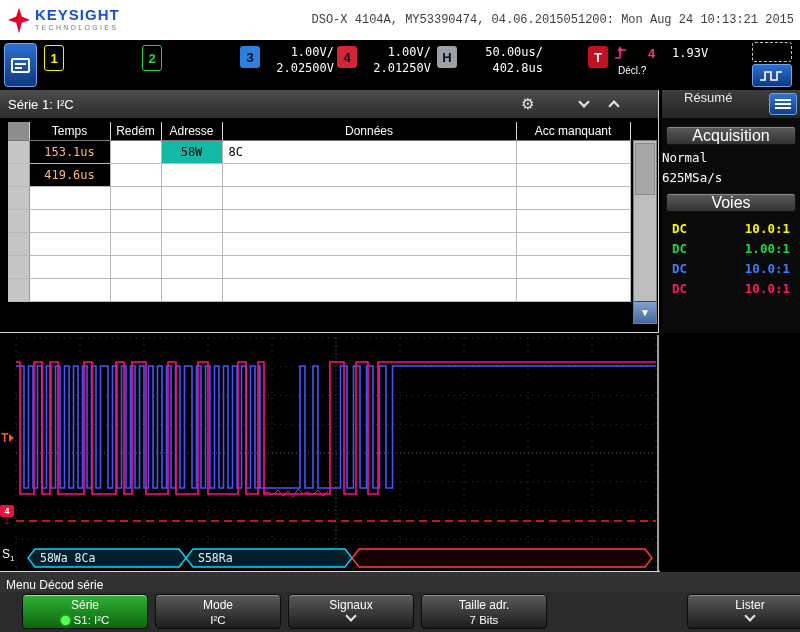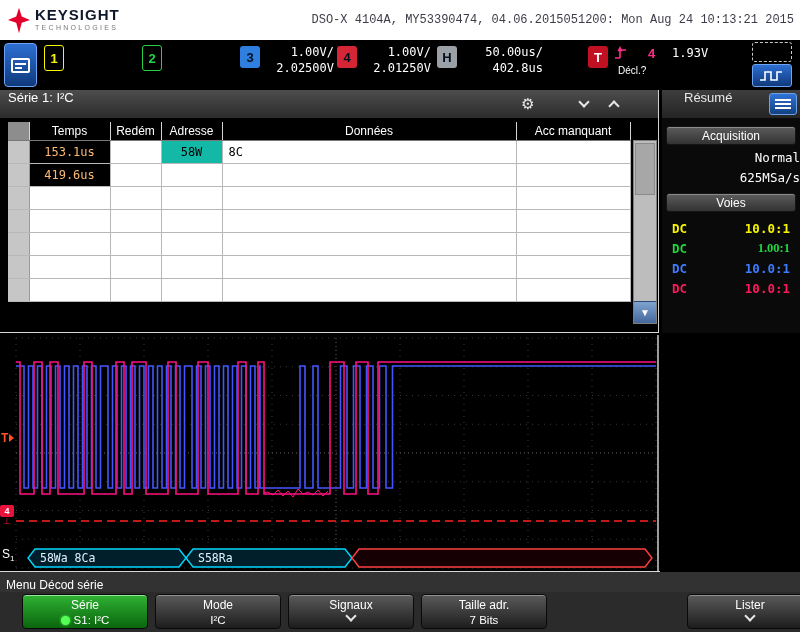--- a/index.html
+++ b/index.html
@@ -3,21 +3,21 @@
 <meta charset="utf-8">
 <style>
   *{margin:0;padding:0;box-sizing:border-box}
   html,body{width:800px;height:632px;overflow:hidden}
   body{background:#000;font-family:"Liberation Sans","DejaVu Sans",sans-serif;position:relative}
 
   
   #topbar{position:absolute;left:0;top:0;width:800px;height:40px;background:#fff;display:flex;align-items:center}
   #logo{display:flex;align-items:flex-start;margin-left:8px;gap:5px}
   #logo svg{width:22px;height:27px}
-  #brand{font-size:15px;font-weight:bold;color:#0f172a;letter-spacing:1px;line-height:16px}
+  #brand{font-size:15px;font-weight:bold;color:#1d4ed8;letter-spacing:1px;line-height:16px}
   #brand-sub{font-size:7px;color:#75787b;letter-spacing:2.3px;margin-top:1px}
   #status-line{margin-left:auto;margin-right:6px;font-family:Liberation Mono, monospace;font-size:12px;color:#3d3d49}
 
   
   #header{position:absolute;left:0;top:40px;width:800px;height:50px;background:#000}
   #menu-btn{position:absolute;left:4px;top:3px;width:33px;height:44px;border-radius:4px;background:linear-gradient(#2d6fd2,#10397c);border:1px solid #6ea4f5;display:flex;align-items:center;justify-content:center}
   #menu-btn .scr{width:19px;height:15px;border:2px solid #fff;border-radius:2px;position:relative}
   #menu-btn .scr:before{content:"";position:absolute;left:2px;top:3px;width:11px;height:2px;background:#fff}
   #menu-btn .scr:after{content:"";position:absolute;left:2px;top:7px;width:7px;height:2px;background:#fff}
   .keybtn{position:absolute;top:5px;width:20px;height:26px;border-radius:3px;background:#000;display:flex;align-items:center;justify-content:center;font-size:13px;font-weight:bold}
@@ -34,21 +34,21 @@
   #h-readout{left:463px;width:80px}
   #trig-edge{position:absolute;left:613px;top:5px;width:15px;height:16px}
   #trig-src{position:absolute;left:648px;top:6px;color:#ff2d88;font-weight:bold;font-size:13px}
   #trig-level{position:absolute;left:672px;top:6px;color:#fff;font-size:12px;font-family:"DejaVu Sans Mono",monospace}
   #trig-status{position:absolute;left:618px;top:25px;color:#fff;font-size:10px}
   #dash-zone{position:absolute;left:752px;top:2px;width:40px;height:20px;border:1px dashed #c7c7c7;border-radius:3px}
   #touch-wave-btn{position:absolute;left:752px;top:24px;width:40px;height:23px;border-radius:3px;background:linear-gradient(#2d6fd2,#10397c);border:1px solid #6ea4f5;display:flex;align-items:center;justify-content:center}
 
   
   #lister{position:absolute;left:0;top:90px;width:659px;height:243px;background:#000;border-right:1px solid #cfcfcf;border-bottom:1px solid #d8d8d8}
-  #lister-title{position:absolute;left:0;top:0;width:100%;height:28px;background:linear-gradient(#4d4d4d,#2c2c2c);color:#fff;font-size:13px;display:flex;align-items:flex-start;padding-left:8px}
+  #lister-title{position:absolute;left:0;top:0;width:100%;height:28px;background:linear-gradient(#4d4d4d,#2c2c2c);color:#fff;font-size:13px;display:flex;align-items:center;padding-left:8px}
   .title-icon{position:absolute;top:5px;width:24px;height:18px;display:flex;align-items:center;justify-content:center;color:#e8e8e8;font-size:15px}
   #gear-btn{right:118px}
   #collapse-btn{right:62px}
   #expand-btn{right:32px}
   .chev{width:8px;height:8px;border-right:2px solid #e6e6e6;border-bottom:2px solid #e6e6e6}
   .chev.down{transform:rotate(45deg);margin-top:-4px}
   .chev.up{transform:rotate(-135deg);margin-top:4px}
   #lister-table{position:absolute;left:8px;top:32px;width:622px;border-collapse:collapse;table-layout:fixed;font-size:12px}
   #lister-table th{background:#000;color:#fff;font-weight:normal;height:18px;border-right:1px solid #d5d5d5;border-bottom:1px solid #777}
   #lister-table th.gutter{background:#8d8d8d}
@@ -60,22 +60,22 @@
   #lister-table td.donnees{text-align:left;padding-left:6px}
   #lister-scroll{position:absolute;left:633px;top:50px;width:24px;height:184px;background:#bdbdbd;border:1px solid #7d7d7d}
   #lister-scroll .thumb{position:absolute;left:1px;top:2px;width:20px;height:52px;background:#a7a7a7;border:1px solid #8a8a8a}
   #lister-scroll .down{position:absolute;left:0;bottom:0;width:22px;height:22px;background:linear-gradient(#7fa3d0,#45689c);border-top:1px solid #2e4a74;color:#fff;display:flex;align-items:center;justify-content:center;font-size:10px}
 
   
   #resume{position:absolute;left:662px;top:90px;width:138px;height:243px;background:#0a0a0a}
   #resume-title{position:relative;height:28px;background:linear-gradient(#3e3e3e,#242424);display:flex;align-items:flex-start;color:#e8e8e8;font-size:13px;padding-left:22px}
   #resume-list-btn{position:absolute;right:3px;top:3px;width:28px;height:22px;background:linear-gradient(#2f74d8,#15407e);border:1px solid #6ea0e8;border-radius:3px;display:flex;flex-direction:column;justify-content:center;gap:2px;padding:0 5px}
   #resume-list-btn i{display:block;height:2px;background:#fff}
-  .resume-btn{margin:8px 4px 0;height:19px;background:linear-gradient(#5c5c5c,#333);border:1px solid #151515;box-shadow:inset 0 1px 0 #8a8a8a;border-radius:3px;color:#fff;font-size:12px;display:flex;align-items:center;justify-content:center}
-  .resume-val{color:#fff;font-size:12.5px;text-align:right;margin-top:5px;font-family:"DejaVu Sans Mono",monospace}
+  .resume-btn{margin:8px 4px 0;height:19px;background:linear-gradient(#5c5c5c,#333);border:1px solid #151515;box-shadow:inset 0 1px 0 #8a8a8a;border-radius:3px;color:#fff;font-size:16px;display:flex;align-items:center;justify-content:center}
+  .resume-val{color:#fff;font-size:12.5px;text-align:left;margin-top:5px;font-family:"DejaVu Sans Mono",monospace}
   #resume-channels{margin-top:6px}
   .ch-row{display:flex;justify-content:space-between;align-items:center;height:20px;padding:0 10px;font-size:12.5px;font-weight:bold;font-family:"DejaVu Sans Mono",monospace}
 
   
   #scope{position:absolute;left:0;top:335px;width:800px;height:236px;background:#000}
   #scope svg{position:absolute;left:0;top:0}
   .mk-t{position:absolute;left:1px;top:96px;display:flex;align-items:center;color:#ff5026;font-weight:bold;font-size:12px}
   .mk-t .tri{width:0;height:0;border-top:4px solid transparent;border-bottom:4px solid transparent;border-left:5px solid #ff5026;margin-left:1px}
   .mk-gnd{position:absolute;left:0;top:170px;width:14px;text-align:center}
   .mk-gnd .box{background:#e8123c;border-radius:2px;color:#fff;font-size:9px;font-weight:bold;height:12px;line-height:12px}
@@ -255,21 +255,21 @@
   <div class="resume-val">Normal</div>
   <div class="resume-val">625MSa/s</div>
   <div class="resume-btn">Voies</div>
   <div id="resume-channels">
       <div class="ch-row">
         <span style="color: rgb(245, 245, 0);">DC</span>
         <span style="color: rgb(245, 245, 0);">10.0:1</span>
       </div>
       <div class="ch-row">
         <span style="color: rgb(31, 214, 63);">DC</span>
-        <span style="color: rgb(31, 214, 63); font-family: Liberation Serif, serif;">1.00:1</span>
+        <span style="color: rgb(31, 214, 63);">1.00:1</span>
       </div>
       <div class="ch-row">
         <span style="color: rgb(61, 123, 255);">DC</span>
         <span style="color: rgb(61, 123, 255);">10.0:1</span>
       </div>
       <div class="ch-row">
         <span style="color: rgb(255, 26, 94);">DC</span>
         <span style="color: rgb(255, 26, 94);">10.0:1</span>
       </div>
     </div>

